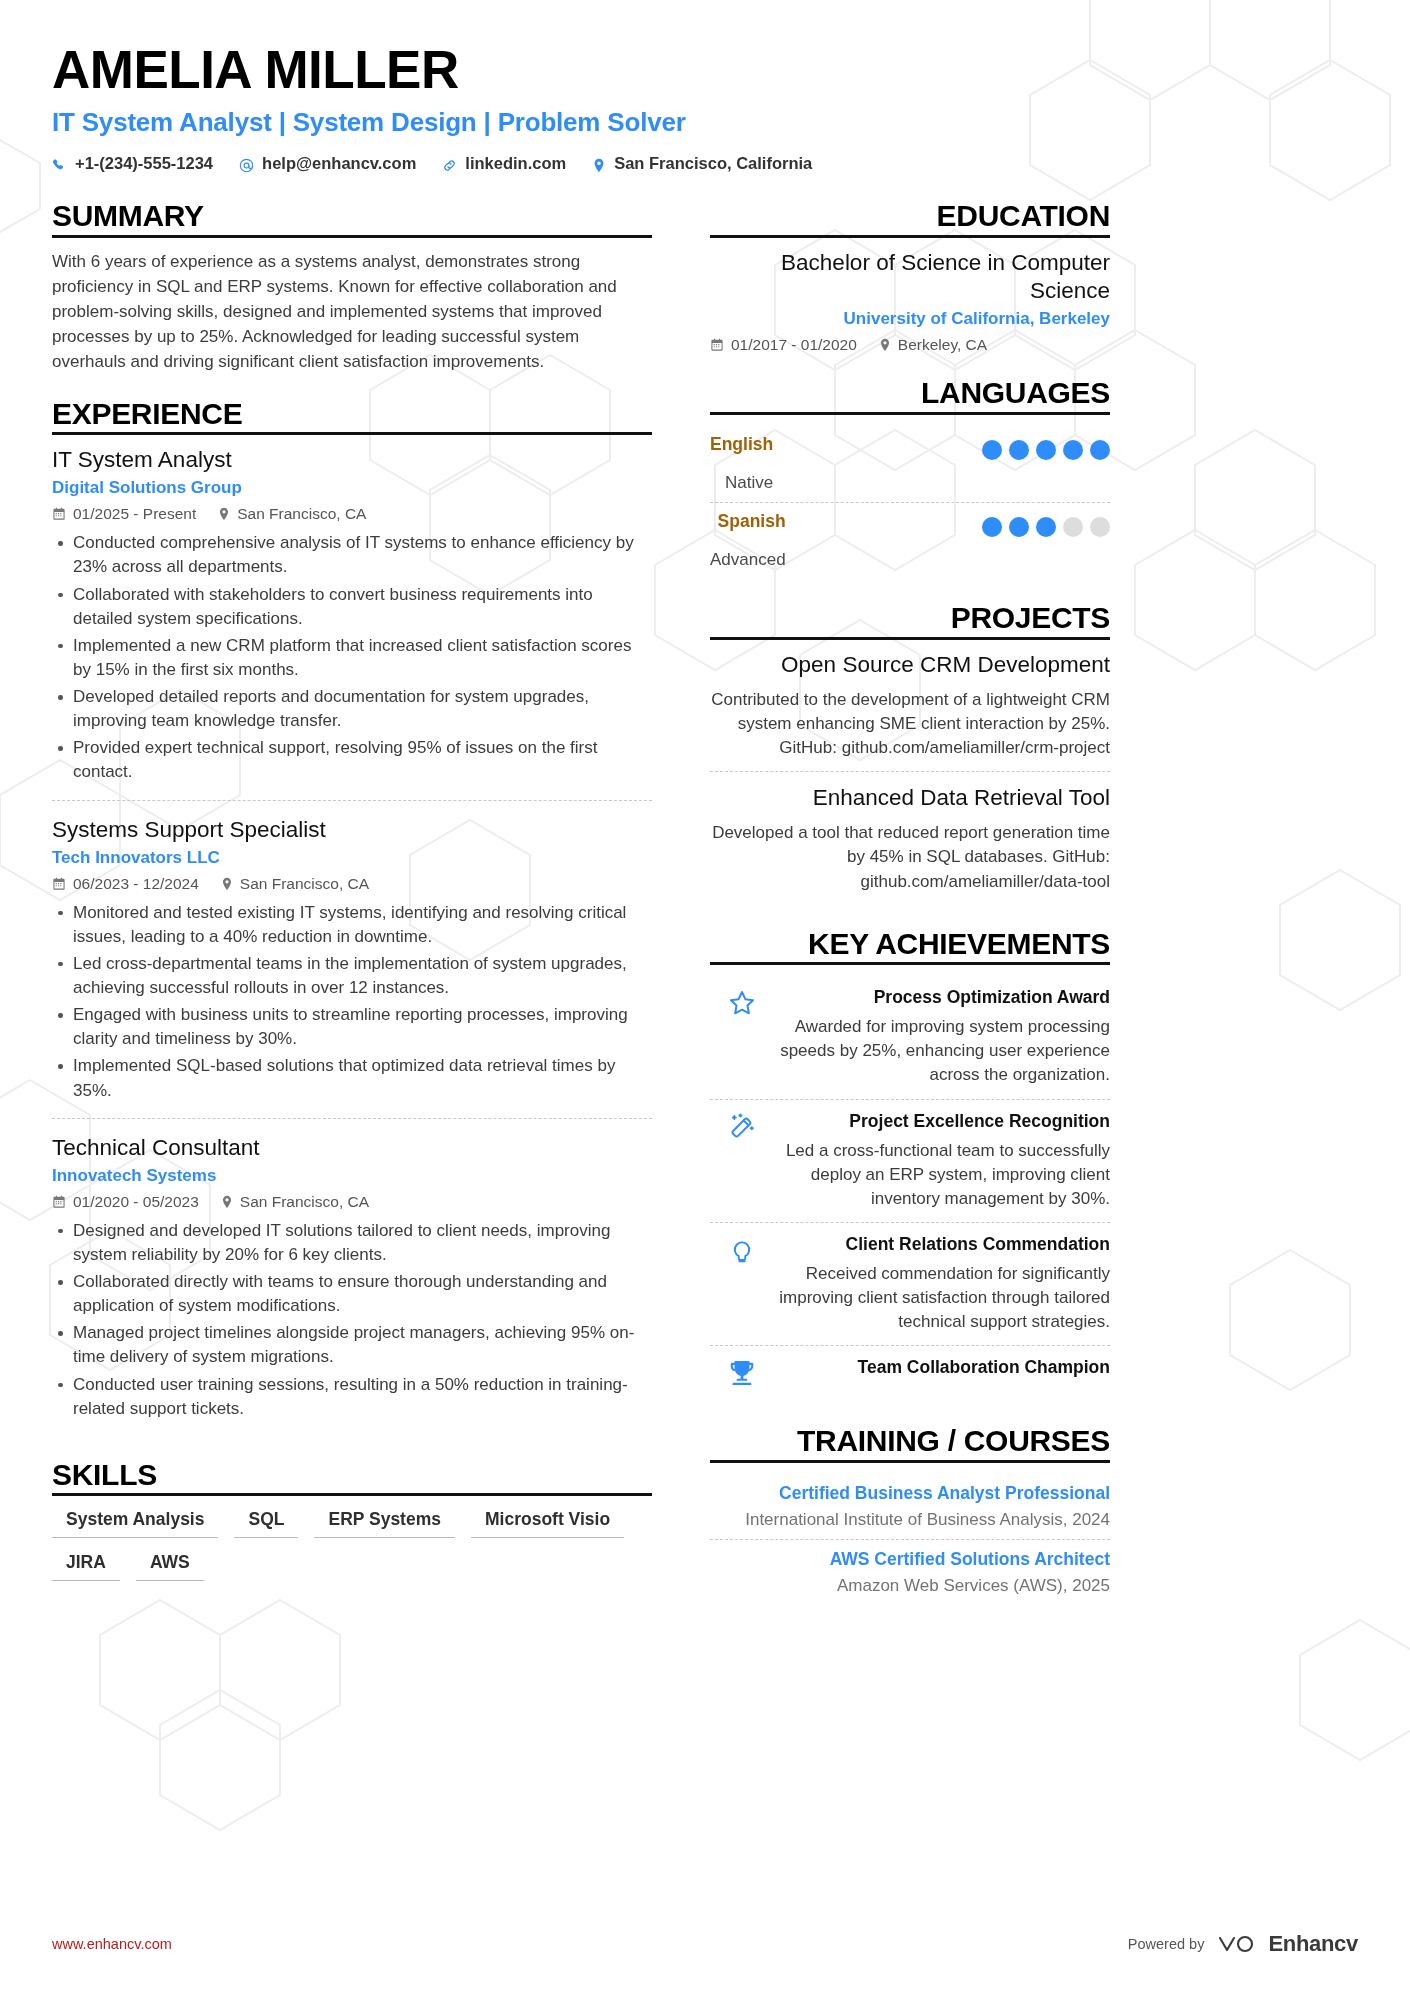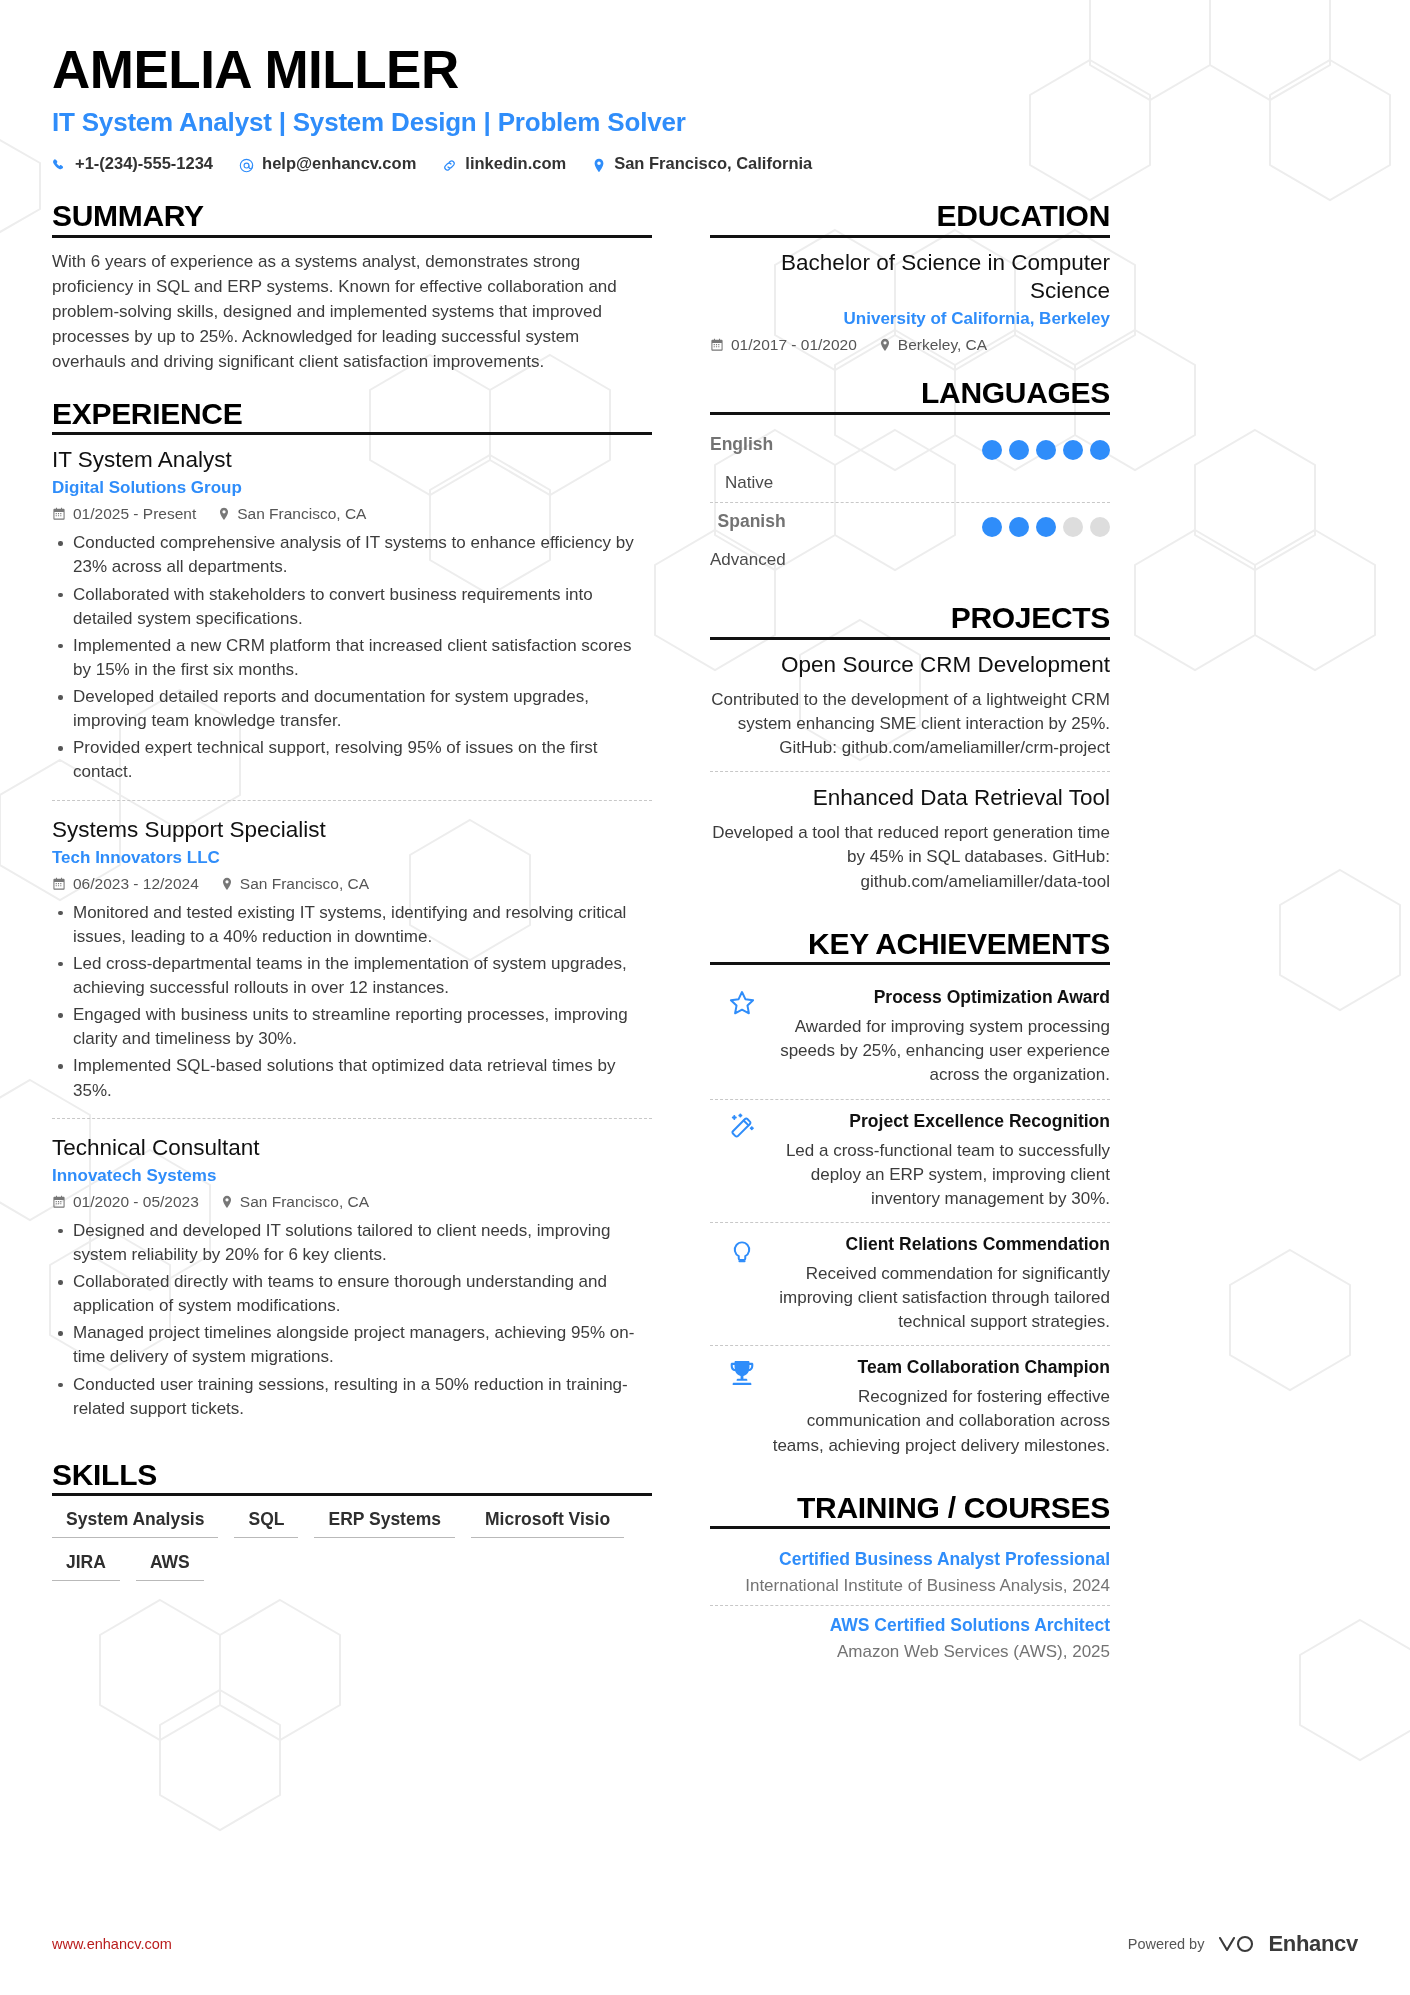--- a/index.html
+++ b/index.html
@@ -164,21 +164,21 @@
   }
 
   
   .lang {
     display: flex;
     align-items: flex-start;
     justify-content: space-between;
     padding: 8px 0 9px 0;
   }
   .lang + .lang { border-top: 1px dashed #c8c8c8; }
-  .lang-name { font-size: 17.5px; font-weight: 700; color: #737373; }
+  .lang-name { font-size: 17.5px; font-weight: 700; color: #a16207; }
   .lang-level { font-size: 17px; color: #4a4a4a; margin-top: 18px; }
   .dots { display: flex; gap: 7px; padding-top: 6px; }
   .dot { width: 20px; height: 20px; border-radius: 50%; background: #ddd; }
   .dot.on { background: #2f8dfa; }
 
   
   .proj { padding-bottom: 11px; }
   .proj + .proj { border-top: 1px dashed #c8c8c8; padding-top: 12px; }
   .proj-title {
     font-size: 22.5px;
@@ -543,21 +543,20 @@
           </div>
 
           <div class="ach">
             <div class="ach-ico">
               <svg width="28" height="28" viewBox="0 0 24 24" fill="#2f8dfa">
                 <path d="M18.4 3.3h2.1c.7 0 1.2.5 1.2 1.2v1.4c0 2.3-1.7 4.2-3.9 4.6a6.6 6.6 0 0 1-4.6 4v2.4h2.3c.6 0 1.1.5 1.1 1.1v.6H7.4v-.6c0-.6.5-1.1 1.1-1.1h2.3v-2.4a6.6 6.6 0 0 1-4.6-4A4.7 4.7 0 0 1 2.3 5.9V4.5c0-.7.5-1.2 1.2-1.2h2.1V2.6c0-.5.4-.9.9-.9h11c.5 0 .9.4.9.9zM5.6 5.1H4.1v.8c0 1.2.8 2.3 1.9 2.7a7 7 0 0 1-.4-2zm14.3 0h-1.5v1.5c0 .7-.1 1.4-.4 2 1.1-.4 1.9-1.5 1.9-2.7zM4.9 20.4h14.2c.5 0 .9.4.9.9v1H4v-1c0-.5.4-.9.9-.9z"></path>
               </svg>
             </div>
             <div class="ach-body">
               <div class="ach-title">Team Collaboration Champion</div>
-              <div class="ach-desc">Recognized for fostering effective communication and collaboration across teams, achieving project delivery milestones.</div>
             </div>
           </div>
         </div>
 
         <div class="sec">
           <div class="sec-title">TRAINING / COURSES</div>
           <div class="sec-rule"></div>
 
           <div class="trn">
             <div class="trn-title">Certified Business Analyst Professional</div>

